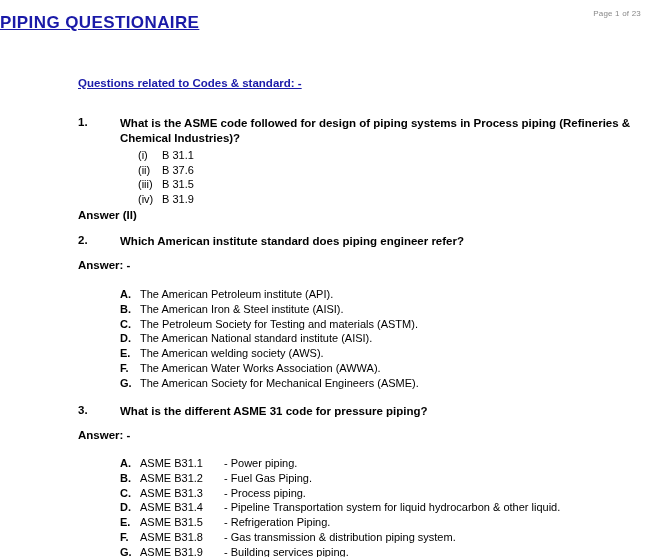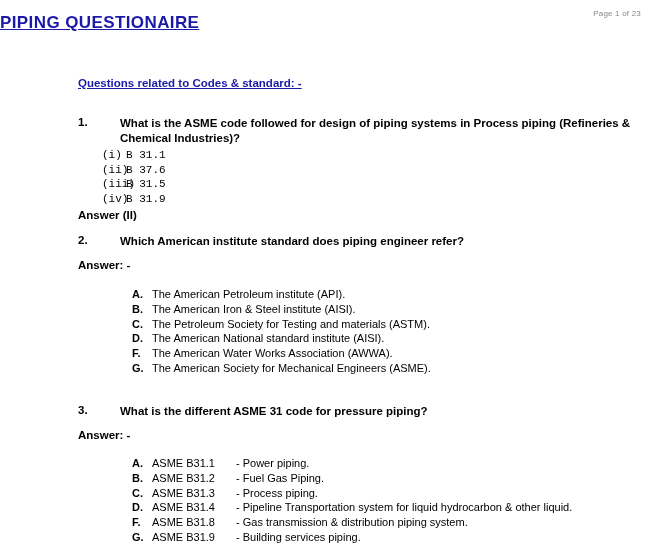--- a/index.html
+++ b/index.html
@@ -60,39 +60,38 @@
     font-size: 11.5px;
     font-weight: bold;
   }
   .q-text {
     margin-left: 42px;
     font-size: 11.5px;
     font-weight: bold;
     line-height: 1.28;
   }
   .opt-roman {
-    margin-left: 24px;
+    margin-left: 60px;
     margin-top: 3px;
     font-size: 11px;
     line-height: 1.32;
-    font-family: Liberation Mono, monospace;
   }
   .opt-roman .ri {
     display: inline-block;
     width: 24px;
   }
   .answer-line {
     position: absolute;
     left: 78px;
     font-size: 11.5px;
     font-weight: bold;
   }
   .lettered {
     position: absolute;
-    left: 132px;
+    left: 120px;
     font-size: 11px;
     line-height: 1.345;
   }
   .lettered .row {
     white-space: nowrap;
   }
   .lettered .lt {
     display: inline-block;
     width: 20px;
     font-weight: bold;
@@ -155,20 +154,23 @@
     <div class="row">
       <span class="lt">B.</span><span class="nm">The American Iron &amp; Steel institute (AISI).</span>
     </div>
     <div class="row">
       <span class="lt">C.</span><span class="nm">The Petroleum Society for Testing and materials (ASTM).</span>
     </div>
     <div class="row">
       <span class="lt">D.</span><span class="nm">The American National standard institute (AISI).</span>
     </div>
     <div class="row">
+      <span class="lt">E.</span><span class="nm">The American welding society (AWS).</span>
+    </div>
+    <div class="row">
       <span class="lt">F.</span><span class="nm">The American Water Works Association (AWWA).</span>
     </div>
     <div class="row">
       <span class="lt">G.</span><span class="nm">The American Society for Mechanical Engineers (ASME).</span>
     </div>
   </div>
 
   <div class="qblock" style="top:391px;">
     <span class="q-num">3.</span>
     <div class="q-text">What is the different ASME 31 code for pressure piping?</div>
@@ -183,20 +185,23 @@
     <div class="row">
       <span class="lt">B.</span><span class="code">ASME B31.2</span><span class="desc">- Fuel Gas Piping.</span>
     </div>
     <div class="row">
       <span class="lt">C.</span><span class="code">ASME B31.3</span><span class="desc">- Process piping.</span>
     </div>
     <div class="row">
       <span class="lt">D.</span><span class="code">ASME B31.4</span><span class="desc">- Pipeline Transportation system for liquid hydrocarbon &amp; other liquid.</span>
     </div>
     <div class="row">
+      <span class="lt">E.</span><span class="code">ASME B31.5</span><span class="desc">- Refrigeration Piping.</span>
+    </div>
+    <div class="row">
       <span class="lt">F.</span><span class="code">ASME B31.8</span><span class="desc">- Gas transmission &amp; distribution piping system.</span>
     </div>
     <div class="row">
       <span class="lt">G.</span><span class="code">ASME B31.9</span><span class="desc">- Building services piping.</span>
     </div>
 
   </div>
 
 </div>
 

